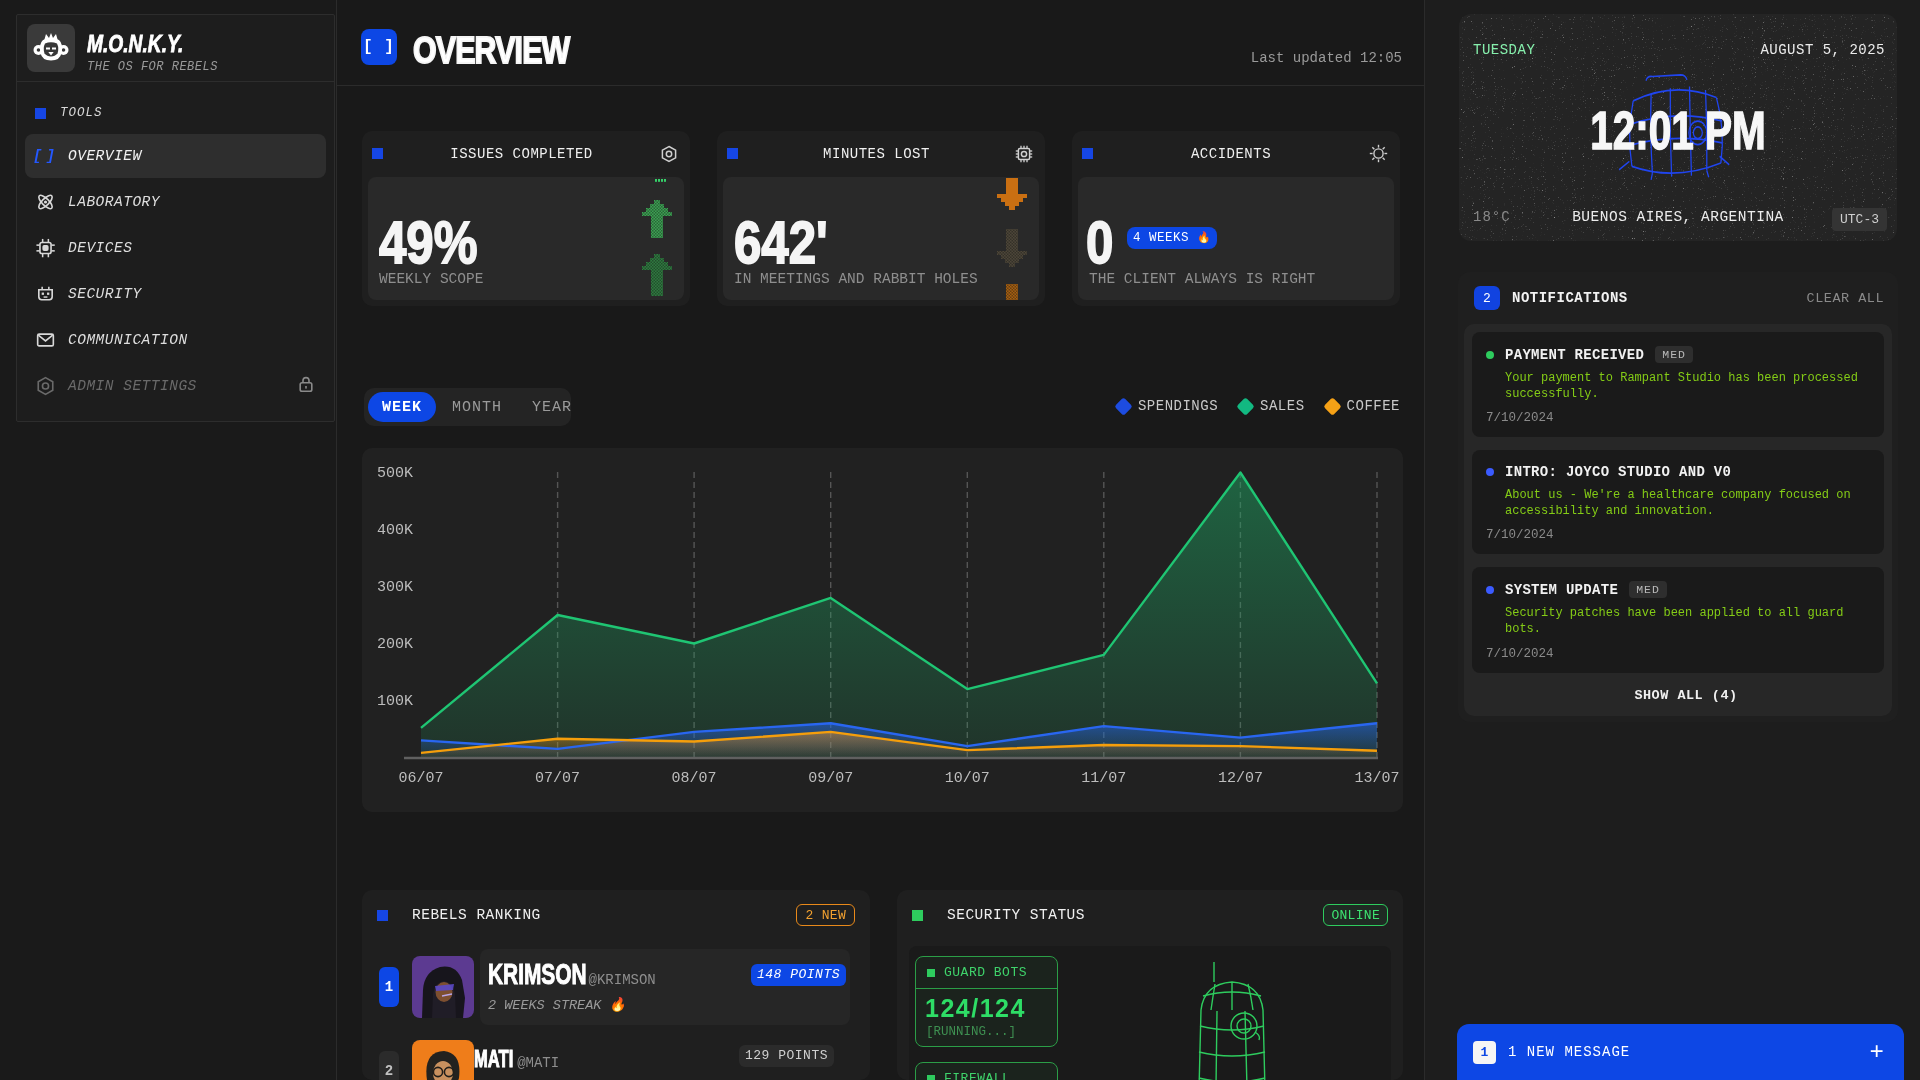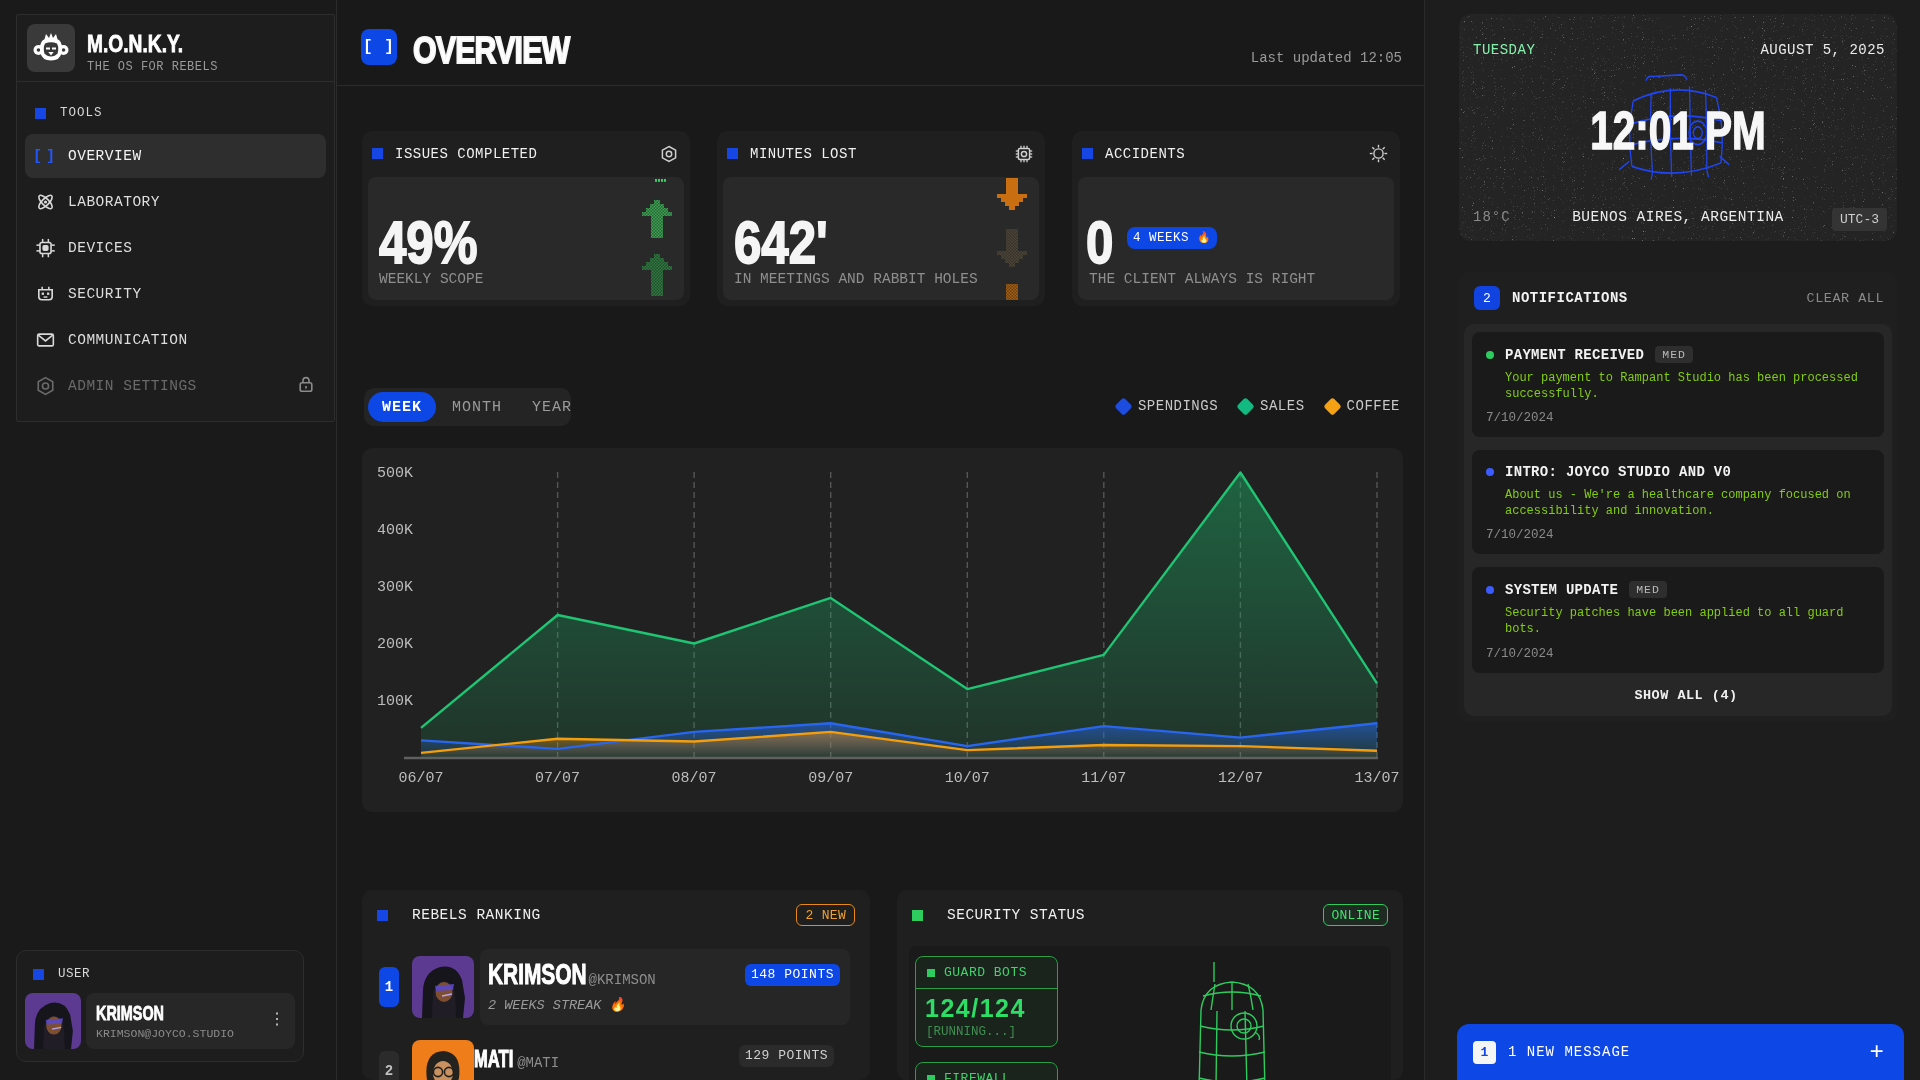--- a/index.html
+++ b/index.html
@@ -11,21 +11,21 @@
   #main { position:absolute; left:336px; top:0; width:1089px; height:1080px;
     border-left:1px solid #2b2b2b; border-right:1px solid #2b2b2b; background:#191919; }
   #rightcol { position:absolute; left:1425px; top:0; width:495px; height:1080px; background:#1d1d1d; }
 
   .cond { font-family:"Liberation Sans", sans-serif; font-weight:700; }
   .bignum .csq, #hdrtitle .csq { -webkit-text-stroke:1.8px #f5f5f5; }
   .csq { transform:scaleX(0.82); transform-origin:left center; display:inline-block; white-space:nowrap; }
 
   
   #sidenav { position:absolute; left:16px; top:14px; width:319px; height:408px;
-    background:#1d1d1d; border:1px solid #2d2d2d; border-radius:2px; }
+    background:#1d1d1d; border:1px solid #2d2d2d; border-radius:2px;font-style:italic; }
   #sidelogo { display:flex; align-items:center; gap:12px; padding:9px 10px; height:67px;
     border-bottom:1px solid #2d2d2d; }
   #logobox { width:48px; height:48px; background:#3a3a3a; border-radius:8px; flex:none;
     display:flex; align-items:center; justify-content:center; }
   .toolsrow { display:flex; align-items:center; gap:14px; padding:24px 18px 12px 18px;
     font-size:12.5px; color:#d8d8d8; letter-spacing:1px; }
   .bluesq { width:11px; height:11px; background:#1646e4; flex:none; }
   .navitem { display:flex; align-items:center; gap:12px; height:44px; padding:0 10px;
     border-radius:8px; color:#dedede; font-size:14.5px; letter-spacing:0.5px; margin:2px 8px; }
   .navitem.active { background:#2e2e2e; color:#f2f2f2; }
@@ -42,21 +42,21 @@
   
   #mainhdr { position:absolute; left:0; top:0; width:100%; height:86px; border-bottom:1px solid #2b2b2b; }
   #hdricon { position:absolute; left:24px; top:29px; width:36px; height:36px; background:#0d47e5;
     border-radius:8px; display:flex; align-items:center; justify-content:center;
     color:#fff; font-size:16px; font-weight:bold; letter-spacing:1px; }
   #hdrtitle { position:absolute; left:76px; top:30px; font-size:37px; color:#fff; letter-spacing:-1px; -webkit-text-stroke:1.3px #fff; }
   #lastupd { position:absolute; right:22px; top:50px; font-size:14px; color:#9a9a9a; }
 
   
   .statcard { position:absolute; top:131px; width:328px; height:175px; background:#1f1f1f; border-radius:10px; }
-  .cardhdr { display:flex; align-items:center; gap:12px; height:45px; padding:0 12px 0 10px; }
+  .cardhdr { display:flex; align-items:center; gap:12px; height:45px; padding:0 12px 0 10px;text-align:center; }
   .cardhdr .ttl { font-size:14px; letter-spacing:0.5px; color:#f0f0f0; flex:1; }
   .statinner { position:absolute; left:6px; right:6px; top:46px; bottom:6px;
     background:#292929; border-radius:8px; }
   .bignum { position:absolute; left:11px; top:36px; font-size:60px; color:#f5f5f5; line-height:1; }
   .statlbl { position:absolute; left:11px; bottom:13px; font-size:14.5px; color:#8e8e8e; letter-spacing:0; }
   .arrcol { position:absolute; right:10px; top:0; bottom:0; width:34px; overflow:hidden; }
 
   
   #tabswrap { position:absolute; left:27px; top:388px; width:207px; height:38px;
     background:#242424; border-radius:10px; display:flex; align-items:center; padding:4px; gap:2px; }
@@ -185,40 +185,20 @@
         <svg width="22" height="22" viewBox="0 0 22 22" fill="none" stroke="#6a6a6a" stroke-width="1.7">
           <polygon points="11,2.2 18.6,6.6 18.6,15.4 11,19.8 3.4,15.4 3.4,6.6"></polygon>
           <circle cx="11" cy="11" r="3.2"></circle>
         </svg>
           </div>ADMIN SETTINGS<span class="lockic">
         <svg width="20" height="20" viewBox="0 0 20 20" fill="none" stroke="#8a8a8a" stroke-width="1.6">
           <rect x="4.2" y="8.8" width="11.6" height="8.4" rx="1.8"></rect>
           <path d="M7 8.8 V6.6 a3 3 0 0 1 6 0 V8.8"></path>
           <rect x="9.2" y="12" width="1.6" height="2.6" fill="#8a8a8a" stroke="none"></rect>
         </svg></span></div>
-    </div>
-    <div id="userbox">
-      <div style="display:flex; align-items:center; gap:14px; font-size:12.5px; color:#d8d8d8; letter-spacing:0.5px; padding:8px 0 0 8px;"><div class="bluesq"></div>USER</div>
-      <div id="userrow">
-        <div id="uavatar">
-          <svg width="56" height="56" viewBox="0 0 62 62">
-            <rect width="62" height="62" fill="#5c3a91"></rect>
-            <path d="M10 62 L11 34 Q12 16 28 11 Q44 8 50 24 L53 42 L51 62 Z" fill="#17151c"></path>
-            <path d="M20 62 L21 38 Q23 26 32 25 Q41 26 43 38 L44 62 Z" fill="#201d27"></path>
-            <ellipse cx="32" cy="36" rx="8.5" ry="10" fill="#7d4f30"></ellipse>
-            <path d="M23 30 L42 28 L41 34 L24 35 Z" fill="#5a48c8" opacity="0.9"></path>
-            <path d="M30 40 L40 38" stroke="#b9a6e8" stroke-width="1.5"></path>
-          </svg>
-        </div>
-        <div id="userpanel">
-          <div class="cond" style="font-size:20px; color:#fff;"><span class="csq" style="transform:scaleX(0.72); -webkit-text-stroke:0.8px #fff;">KRIMSON</span></div>
-          <div style="font-size:11.5px; color:#8a8a8a; margin-top:2px;">KRIMSON@JOYCO.STUDIO</div>
-          <div style="position:absolute; right:10px; top:16px; color:#cfcfcf; font-size:16px;">⋮</div>
-        </div>
-      </div>
     </div>
   </div>
 
   <div id="main">
     <div id="mainhdr">
       <div id="hdricon">[ ]</div>
       <div id="hdrtitle" class="cond"><span class="csq">OVERVIEW</span></div>
       <div id="lastupd">Last updated 12:05</div>
     </div>
 
@@ -404,22 +384,22 @@
             <path d="M20 62 L21 38 Q23 26 32 25 Q41 26 43 38 L44 62 Z" fill="#201d27"></path>
             <ellipse cx="32" cy="36" rx="8.5" ry="10" fill="#7d4f30"></ellipse>
             <path d="M23 30 L42 28 L41 34 L24 35 Z" fill="#5a48c8" opacity="0.9"></path>
             <path d="M30 40 L40 38" stroke="#b9a6e8" stroke-width="1.5"></path>
           </svg>
         </div>
         <div class="rinfo" style="background:#262626; width:370px; height:76px; padding:9px 8px;">
           <span class="cond csq" style="font-size:29px; color:#fff; transform:scaleX(0.72); -webkit-text-stroke:1px #fff; margin-right:-46px;">KRIMSON</span>
           <span style="font-size:14px; color:#8e8e8e; margin-left:0px;">@KRIMSON</span>
           <div style="font-size:13.5px; color:#9a9a9a; font-style:italic; margin-top:5px;">2 WEEKS STREAK 🔥</div>
-          <div style="position:absolute; right:10px; top:15px; background:#0d47e5; color:#fff; border-radius:6px;
-               font-size:13px; height:22px; line-height:22px; padding:0 6px; letter-spacing:0.5px;">148 POINTS</div>
+          <div style="position:absolute; right:4px; top:15px; background:#0d47e5; color:#fff; border-radius:6px;
+               font-size:13px; height:22px; line-height:22px; padding:0 6px; letter-spacing:0.5px;font-style:italic;">148 POINTS</div>
         </div>
       </div>
       <div class="rrow" style="top:143px;">
         <div class="rankb" style="background:#2b2b2b; color:#c0c0c0;">2</div>
         <div class="ravatar" id="av2">
           <svg width="62" height="62" viewBox="0 0 62 62">
             <rect width="62" height="62" fill="#ef7d1a"></rect>
             <path d="M15 40 Q11 12 32 11 Q50 13 47 38 L45 44 L17 44 Z" fill="#23221f"></path>
             <ellipse cx="31" cy="33" rx="10" ry="12" fill="#c8915f"></ellipse>
             <circle cx="26" cy="32" r="4.6" fill="none" stroke="#201e1a" stroke-width="1.6"></circle>

